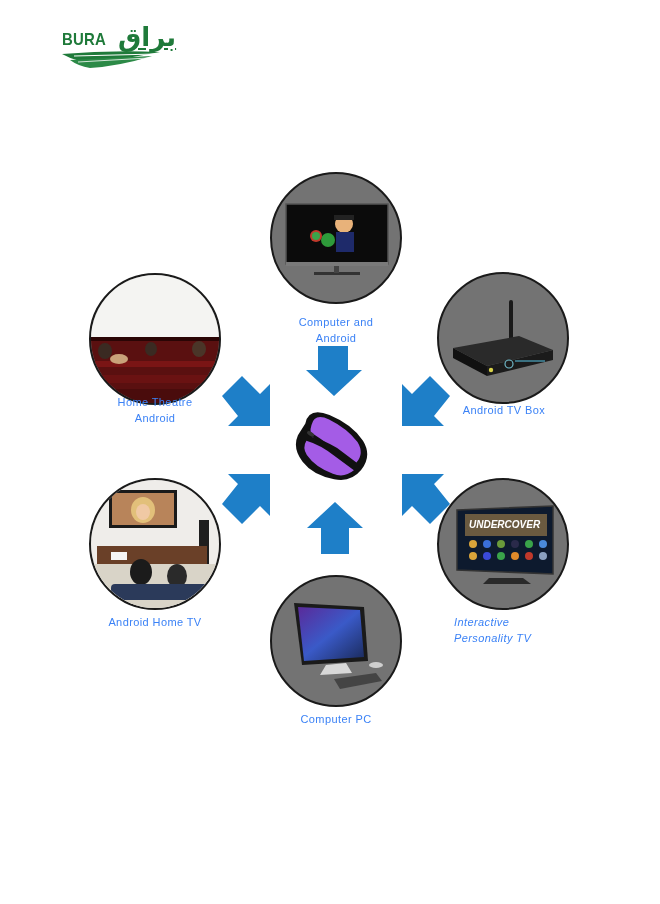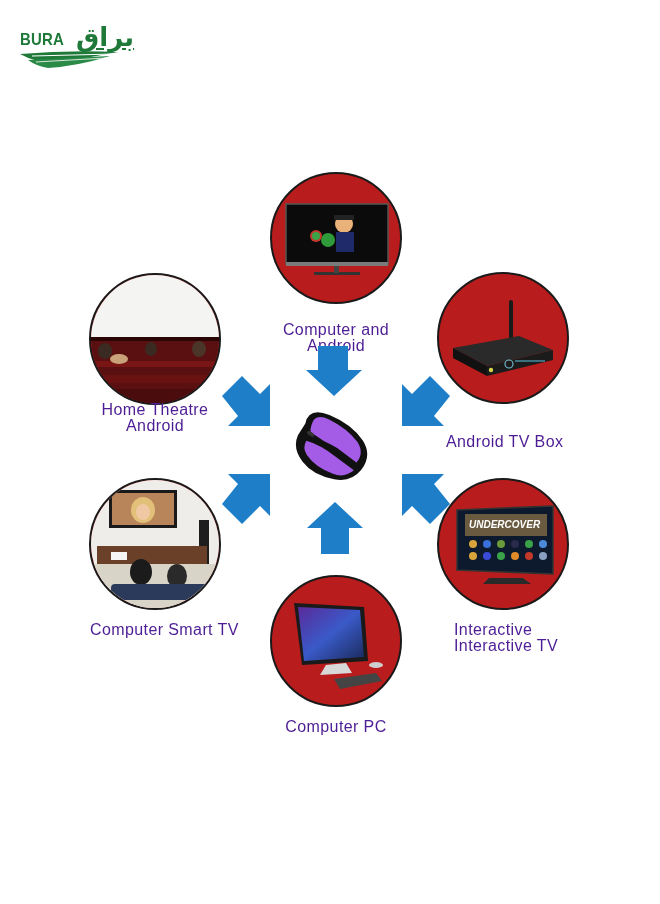--- a/index.html
+++ b/index.html
@@ -1,23 +1,23 @@
 <!DOCTYPE html>
 <html><head>
 <meta charset="utf-8">
 <style>
   html,body{margin:0;padding:0;background:#ffffff;}
   body{width:660px;height:904px;position:relative;overflow:hidden;font-family:"Liberation Sans","DejaVu Sans",sans-serif;}
-  .abs{position:absolute;}
+  .abs{position:absolute;margin-left:42px;}
   .logo{left:18px;top:26px;width:104px;height:48px;}
   .logo-text{position:absolute;left:2px;top:4px;font-family:"Liberation Sans",sans-serif;font-weight:bold;font-size:17px;color:#1f7a3a;letter-spacing:0.2px;transform:scaleX(0.88);transform-origin:left;}
   .logo-ar{position:absolute;left:58px;top:-2px;font-family:"DejaVu Sans",sans-serif;font-weight:bold;font-size:26px;color:#1f7a3a;line-height:1;text-decoration:underline;}
-  .circle{position:absolute;width:128px;height:128px;border:2px solid #1a1a1a;border-radius:50%;overflow:hidden;background:#b91c1c;box-sizing:content-box;text-decoration:underline;}
+  .circle{position:absolute;width:128px;height:128px;border:2px solid #1a1a1a;border-radius:50%;overflow:hidden;background:#737373;box-sizing:content-box;text-decoration:underline;}
   .circle svg{width:128px;height:128px;display:block;}
-  .label{position:absolute;color:#4c1d95;font-size:16px;line-height:16px;letter-spacing:0.4px;text-align:center;white-space:nowrap;margin-top:8px;}
+  .label{position:absolute;color:#3b82f6;font-size:11px;line-height:16px;letter-spacing:0.4px;text-align:center;white-space:nowrap;}
   .label.left{text-align:left;}
   .arrow{position:absolute;width:60px;height:60px;}
   .arrow svg{width:60px;height:60px;display:block;}
   .mouse{position:absolute;left:272px;top:408px;width:104px;height:92px;}
 </style>
 </head>
 <body>
 
 <div class="abs logo">
   <span class="logo-text">BURA</span>
@@ -72,42 +72,42 @@
   <svg viewBox="0 0 128 128">
     <rect x="70" y="26" width="4" height="44" rx="2" fill="#1a1a1a"></rect>
     <path d="M14 74 L80 62 L114 76 L48 92 Z" fill="#2a2a2a"></path>
     <path d="M14 74 L48 92 L48 102 L14 84 Z" fill="#111"></path>
     <path d="M48 92 L114 76 L114 86 L48 102 Z" fill="#1b1b1b"></path>
     <circle cx="70" cy="90" r="4" fill="none" stroke="#6fb8c8" stroke-width="1.2"></circle>
     <rect x="76" y="86" width="30" height="2" fill="#3a7080"></rect>
     <circle cx="52" cy="96" r="2.2" fill="#d8d24a"></circle>
   </svg>
 </div>
-<div class="label" style="left:446px;top:426px;width:116px;text-align:center;">
+<div class="label" style="left:446px;top:402px;width:116px;text-align:center;">
   <div>Android TV Box</div>
 </div>
 
 <div class="circle" style="left:89px;top:478px;">
   <svg viewBox="0 0 128 128">
     <rect x="0" y="0" width="128" height="128" fill="#efedea"></rect>
     <rect x="18" y="10" width="68" height="38" fill="#1a1a1a"></rect>
     <rect x="21" y="13" width="62" height="32" fill="#b8845a"></rect>
     <ellipse cx="52" cy="30" rx="12" ry="13" fill="#e2c07a"></ellipse>
     <ellipse cx="52" cy="32" rx="7" ry="8" fill="#f0c9a4"></ellipse>
     <rect x="108" y="40" width="10" height="46" fill="#1e1e1e"></rect>
     <rect x="6" y="66" width="110" height="18" fill="#6a4028"></rect>
     <rect x="20" y="72" width="16" height="8" fill="#f5f5f5"></rect>
     <rect x="0" y="84" width="128" height="44" fill="#d9d4c8"></rect>
     <ellipse cx="50" cy="92" rx="11" ry="13" fill="#1b1b1b"></ellipse>
     <ellipse cx="86" cy="96" rx="10" ry="12" fill="#2a2a2a"></ellipse>
     <rect x="20" y="104" width="100" height="16" rx="4" fill="#2b3a5a"></rect>
   </svg>
 </div>
 <div class="label" style="left:90px;top:614px;width:130px;">
-  <div>Computer Smart TV</div>
+  <div>Android Home TV</div>
 </div>
 
 <div class="circle" style="left:437px;top:478px;">
   <svg viewBox="0 0 128 128">
     <path d="M18 30 L114 26 L114 94 L18 90 Z" fill="#0d1a2e" stroke="#333" stroke-width="1.5"></path>
     <rect x="26" y="34" width="82" height="22" fill="#6a5a40"></rect>
     <text x="30" y="48" font-family="Liberation Sans, sans-serif" font-size="10" font-weight="bold" font-style="italic" fill="#ffffff">UNDERCOVER</text>
     <g>
       <circle cx="34" cy="64" r="4" fill="#d9a43a"></circle>
         <circle cx="48" cy="64" r="4" fill="#3a6fd9"></circle>
@@ -118,23 +118,23 @@
       <circle cx="34" cy="76" r="4" fill="#d9a43a"></circle>
         <circle cx="48" cy="76" r="4" fill="#3a4ad9"></circle>
         <circle cx="62" cy="76" r="4" fill="#3aa34a"></circle>
         <circle cx="76" cy="76" r="4" fill="#e08a2a"></circle>
         <circle cx="90" cy="76" r="4" fill="#c0392b"></circle>
         <circle cx="104" cy="76" r="4" fill="#8aa0c0"></circle>
     </g>
     <path d="M50 98 L84 98 L92 104 L44 104 Z" fill="#2a2a2a"></path>
   </svg>
 </div>
-<div class="label left" style="left:454px;top:614px;width:120px;">
+<div class="label left" style="left:454px;top:614px;width:120px;font-style:italic;">
   <div>Interactive</div>
-  <div>Interactive TV</div>
+  <div>Personality TV</div>
 </div>
 
 <div class="circle" style="left:270px;top:575px;">
   <svg viewBox="0 0 128 128">
     <defs>
       <linearGradient id="pcg" x1="0" y1="0" x2="1" y2="1">
         <stop offset="0" stop-color="#5a2a9a"></stop>
         <stop offset="0.5" stop-color="#3a5ac8"></stop>
         <stop offset="1" stop-color="#1a2a5a"></stop>
       </linearGradient>

